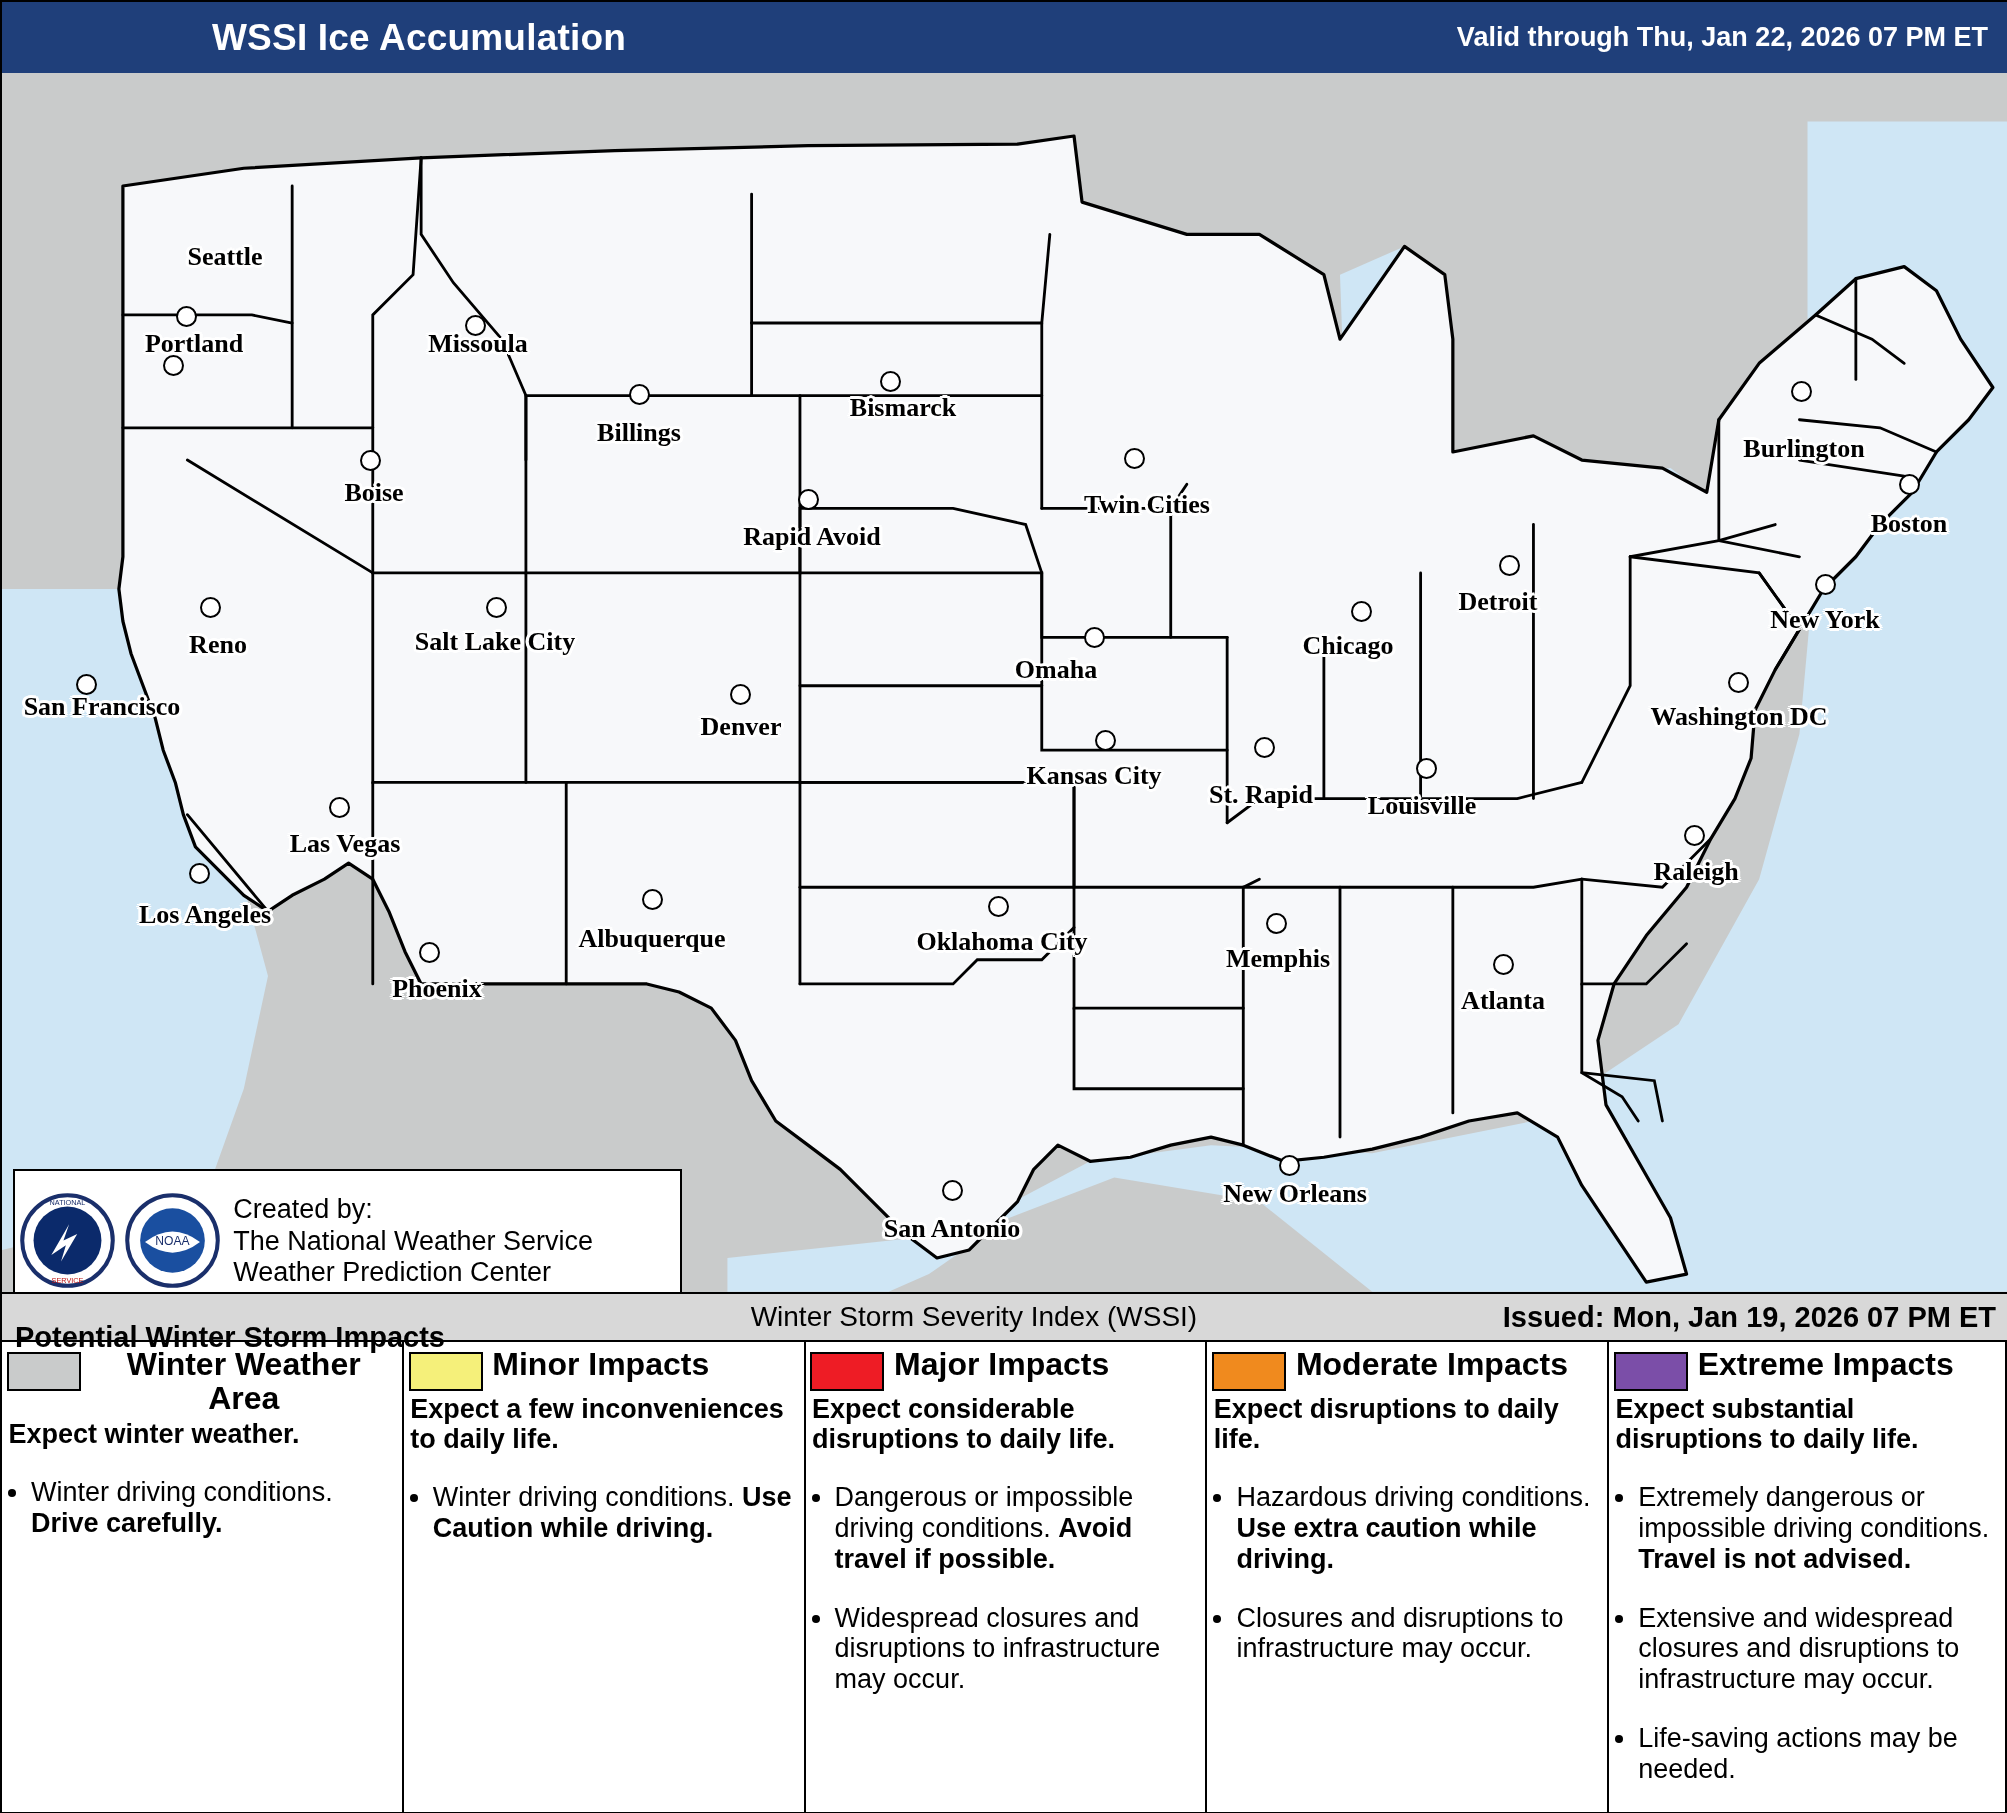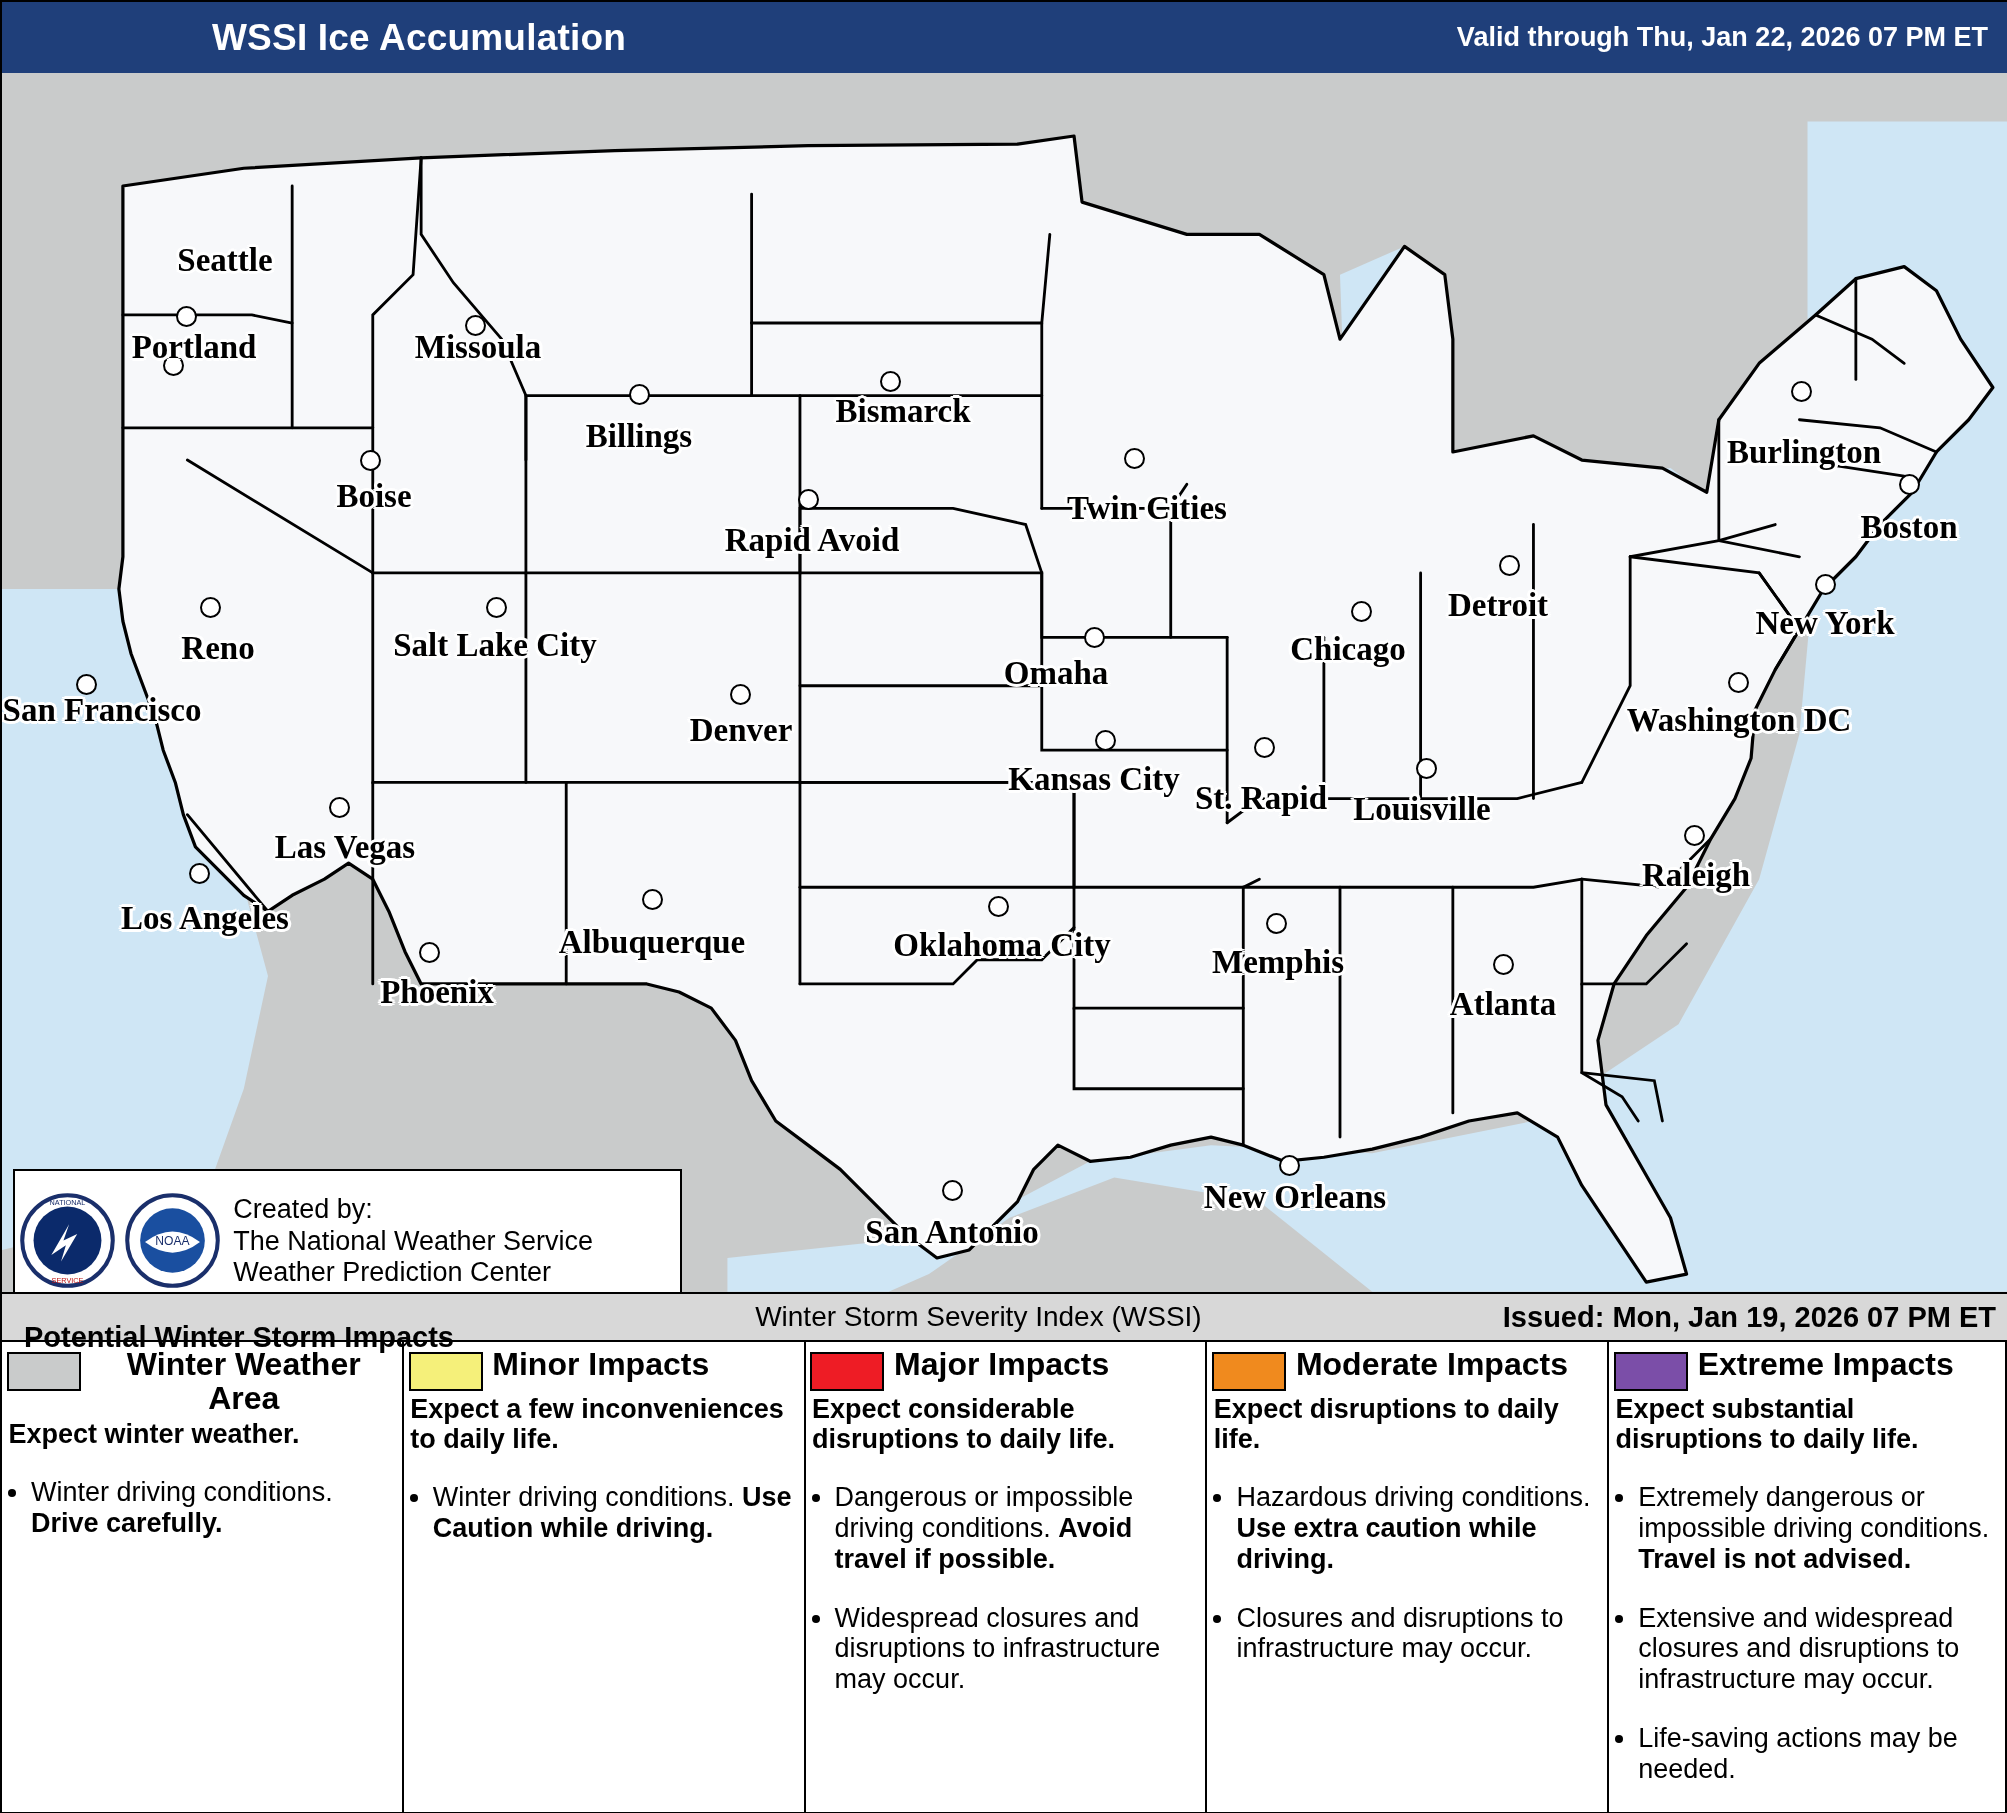--- a/index.html
+++ b/index.html
@@ -65,21 +65,21 @@
     margin-left: -10.5px; margin-top: -10.5px;
     border-radius: 50%;
     background: #ffffff;
     border: 2.4px solid #000000;
     box-sizing: border-box;
   }
   .city-label {
     position: absolute;
     font-family: "Liberation Serif", serif;
     font-weight: bold;
-    font-size: 33px;
+    font-size: 26px;
     color: #000000;
     white-space: nowrap;
     line-height: 1.02;
     text-align: left;
     transform: translateX(-50%);
     text-shadow:
       -2.4px -2.4px 0 #fff, 0 -2.4px 0 #fff, 2.4px -2.4px 0 #fff,
       -2.4px  0   0 #fff, 2.4px  0   0 #fff,
       -2.4px  2.4px 0 #fff, 0  2.4px 0 #fff, 2.4px  2.4px 0 #fff,
       -3.2px 0 0 #fff, 3.2px 0 0 #fff, 0 3.2px 0 #fff, 0 -3.2px 0 #fff;
@@ -157,21 +157,21 @@
     width: 2007px;
     height: 50px;
     background: #d8d8d8;
     border-top: 2.4px solid #000;
     border-bottom: 2.4px solid #000;
     box-sizing: border-box;
     display: flex;
     align-items: center;
   }
   .impacts-bar .left {
-    font-size: 29px; font-weight: bold; padding-left: 22px; white-space: nowrap; margin-top: 40px;
+    font-size: 29px; font-weight: bold; padding-left: 13px; white-space: nowrap; margin-top: 40px;
   }
   .impacts-bar .center {
     flex: 1; text-align: center; font-size: 28px; white-space: nowrap;
   }
   .impacts-bar .right {
     font-size: 29px; font-weight: bold; padding-right: 13px; white-space: nowrap;
   }
 
   
   .legend {

